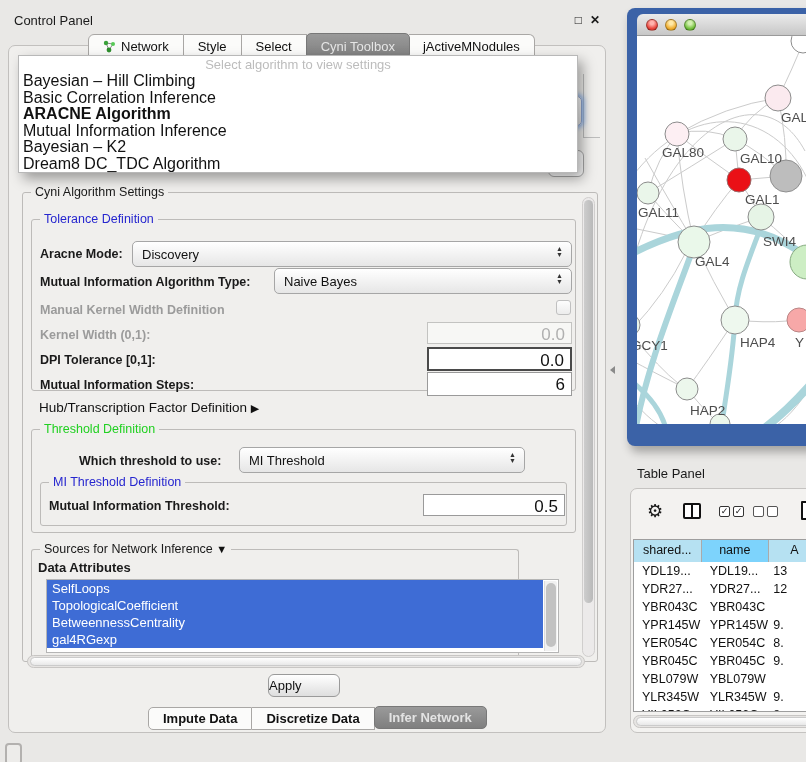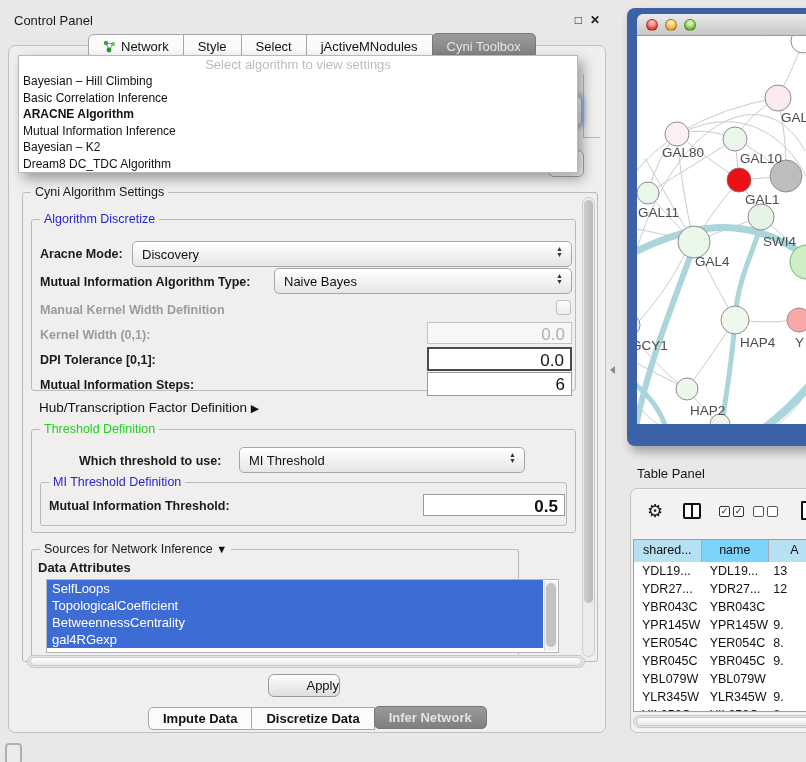--- a/index.html
+++ b/index.html
@@ -35,21 +35,21 @@
   }
   .neticon{ width:13px; height:13px; }
   
   .popup{
     position:absolute; left:14px; top:47px; width:560px; height:118px; z-index:50;
     background:#ffffff; border:1px solid #b8b8b8;
     box-shadow:5px 6px 12px rgba(0,0,0,.35);
   }
   .popup .ph{ height:17px; line-height:17px; text-align:center; color:#bcbcbc; font-size:13px; }
   .popup ul{ list-style:none; }
-  .popup li{ height:16.6px; line-height:16.6px; padding-left:4px; font-size:12px; white-space:nowrap; }
+  .popup li{ height:16.6px; line-height:16.6px; padding-left:4px; font-size:16px; white-space:nowrap; }
   .popup li.sel{ font-weight:bold; }
   
   .frag-combo{
     position:absolute; left:552px; top:88px; width:26px; height:30px; z-index:10;
     background:linear-gradient(#ffffff,#e2e2e2); border:1px solid #8fa8d6; border-radius:5px;
     box-shadow:0 0 5px 2px rgba(110,160,235,.8);
   }
   .frag-combo .arr{ position:absolute; right:7px; top:4px; font-size:7px; line-height:6px; color:#333; }
   .frag-line{ position:absolute; left:579px; top:66px; width:17px; height:64px; z-index:9;
     border-left:1px solid #bdbdbd; border-bottom:1px solid #bdbdbd; }
@@ -92,21 +92,21 @@
   .attr-list li{ height:17px; line-height:17px; padding-left:5px; font-size:13px;
     color:#ffffff; background:#3e6cd5; width:calc(100% - 15px); white-space:nowrap; }
   .list-vscroll{ position:absolute; right:1px; top:1px; bottom:1px; width:13px;
     background:#f1f1f1; border-left:1px solid #ddd; border-radius:0 2px 2px 0; }
   .list-vscroll .thumb{ position:absolute; left:1px; right:1px; top:2px; height:92%;
     background:#c2c2c2; border-radius:6px; }
   
   .apply{
     position:absolute; left:264px; top:666px; width:72px; height:23px;
     background:linear-gradient(#ffffff,#dedede); border:1px solid #9a9a9a; border-radius:6px;
-    font-size:13px; text-align:right; line-height:21px;
+    font-size:13px; text-align:left; line-height:21px;
   }
   .btabs{ position:absolute; left:144px; top:699px; height:23px; display:flex; }
   .btab{ padding:0 14px; height:23px; line-height:22px; background:#fbfbfa;
     border:1px solid #a9a7a5; border-left:none; font-size:13px; font-weight:bold; }
   .btab:first-child{ border-left:1px solid #a9a7a5; border-radius:5px 0 0 5px; }
   .btab.selected{ background:linear-gradient(#9a9a9a,#7f7f7f); color:#e3e3e3;
     border:1px solid #787878; border-radius:5px; margin:-1px -1px; z-index:2; }
   
   .divider-handle{ position:absolute; left:610px; top:366px; width:0; height:0;
     border-top:4px solid transparent; border-bottom:4px solid transparent;
@@ -185,25 +185,25 @@
           <circle cx="6" cy="10" r="2.4" fill="#2e8f2e"></circle>
         </svg>
         <span>Network</span>
       </div>
       <div class="tab">
         <span>Style</span>
       </div>
       <div class="tab">
         <span>Select</span>
       </div>
+      <div class="tab selected">
+        <span>Cyni Toolbox</span>
+      </div>
       <div class="tab">
         <span>jActiveMNodules</span>
-      </div>
-      <div class="tab selected">
-        <span>Cyni Toolbox</span>
       </div>
     </div>
 
     <div class="frag-line"></div>
     <div class="frag-combo">
       <span class="arr">▲<br>▼</span>
     </div>
     <div class="frag-field"></div>
 
     <div class="popup">
@@ -215,21 +215,21 @@
           <li>Mutual Information Inference</li>
           <li>Bayesian – K2</li>
           <li>Dream8 DC_TDC Algorithm</li>
         </ul>
     </div>
 
     <div class="grp" style="left:18px; top:184px; width:576px; height:470px;">
       <span class="legend">Cyni Algorithm Settings</span>
 
       <div class="grp" style="left:8px; top:26px; width:545px; height:172px;">
-        <span class="legend"><span class="ttl-blue">Algorithm Discretize</span></span>
+        <span class="legend"><span class="ttl-blue">Tolerance Definition</span></span>
 
         <span class="lbl" style="left:8px; top:27px;">Aracne Mode:</span>
         <div class="combo" style="left:100px; top:21px; width:440px; height:26px;">
           <span>Discovery</span>
           <span class="stepper">▲<br>▼</span>
         </div>
 
         <span class="lbl" style="left:8px; top:55px;">Mutual Information Algorithm Type:</span>
         <div class="combo" style="left:242px; top:48px; width:298px; height:26px;">
           <span>Naive Bayes</span>
@@ -259,21 +259,21 @@
 
         <span class="lbl" style="left:47px; top:24px;">Which threshold to use:</span>
         <div class="combo" style="left:207px; top:17px; width:286px; height:26px;">
           <span>MI Threshold</span>
           <span class="stepper">▲<br>▼</span>
         </div>
 
         <div class="grp" style="left:8px; top:52px; width:527px; height:44px;">
           <span class="legend"><span class="ttl-blue">MI Threshold Definition</span></span>
           <span class="lbl" style="left:8px; top:16px;">Mutual Information Threshold:</span>
-          <div class="fld" style="left:382px; top:11px; width:142px; height:22px;font-weight:bold;">0.5</div>
+          <div class="fld" style="left:382px; top:11px; width:142px; height:22px;">0.5</div>
         </div>
       </div>
 
       <div class="grp" style="left:8px; top:356px; width:488px; height:110px; border-bottom:none;">
         <span class="legend">
           <span>Sources for Network Inference</span>
           <span class="tri">▼</span>
         </span>
         <span class="lbl" style="left:6px; top:10px; font-size:13px;">Data Attributes</span>
         <div class="attr-list" style="left:14px; top:29px; width:513px; height:74px;">

